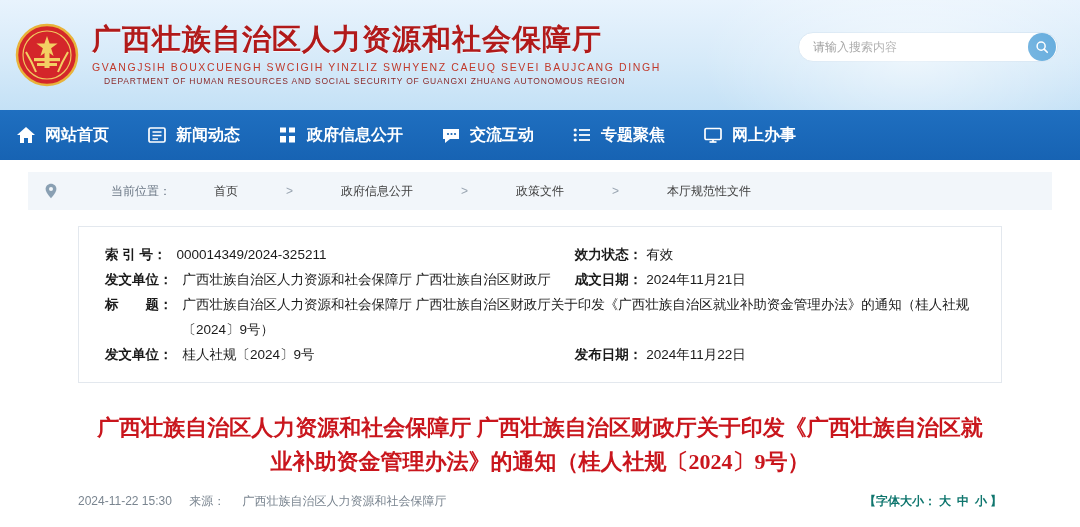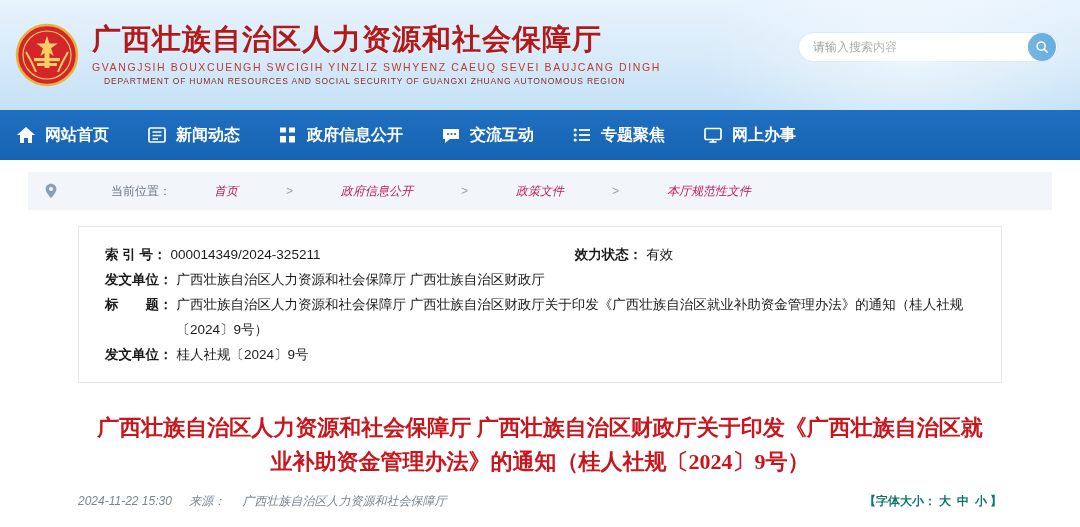--- a/index.html
+++ b/index.html
@@ -157,37 +157,37 @@
   }
   .crumb-pin {
     width: 18px;
     height: 18px;
     margin-right: 8px;
     display: inline-flex;
     align-items: center;
     justify-content: center;
   }
   .crumb-sep { margin: 0 5px; color: #9aa5b1; }
-  .crumb-link { color: #be185d; text-decoration: none; cursor: pointer; font-style: italic; }
+  .crumb-link { color: #404040; text-decoration: none; cursor: pointer; }
 
   
   .meta-box {
     margin: 16px 78px 0 78px;
     border: 1px solid #e3e8ee;
     padding: 16px 26px 14px 26px;
     box-sizing: border-box;
     background: #fff;
   }
   .meta-row {
     display: flex;
     font-size: 13.5px;
     line-height: 1.85;
     color: #1a1a1a;
   }
-  .meta-col-left  { width: 54%; display: flex; }
+  .meta-col-left  { width: 54%; display: flex; gap: 6px; }
   .meta-col-right { width: 46%; display: flex; align-items: flex-end; }
   .meta-label {
     flex: 0 0 auto;
     font-weight: bold;
     white-space: nowrap;
     margin-right: 4px;
   }
   .meta-value { flex: 1 1 auto; }
   .meta-row.full .meta-col-left { width: 100%; }
 
@@ -204,21 +204,21 @@
 
   
   .bottom-line {
     margin: 14px 78px 0 78px;
     display: flex;
     justify-content: space-between;
     align-items: center;
     font-size: 12px;
     color: #7a8590;
   }
-  .bottom-left span { margin-right: 14px; font-style: italic; }
+  .bottom-left span { margin-right: 14px; }
   .fontsize-ctl { font-weight: bold; color: #0f766e; margin-left: 8px; }
   .fontsize-ctl b { margin: 0 3px; cursor: pointer; }
 </style>
 </head>
 <body>
 
 <div class="header">
   <div class="header-inner">
     <div class="emblem">
       <svg width="66" height="66" viewBox="0 0 66 66">
@@ -351,33 +351,41 @@
       <span class="meta-label">效力状态：</span>
       <span class="meta-value">有效</span>
     </div>
   </div>
 
   <div class="meta-row">
     <div class="meta-col-left">
       <span class="meta-label">发文单位：</span>
       <span class="meta-value">广西壮族自治区人力资源和社会保障厅 广西壮族自治区财政厅</span>
     </div>
+    <div class="meta-col-right">
+      <span class="meta-label">成文日期：</span>
+      <span class="meta-value">2024年11月21日</span>
+    </div>
   </div>
 
   <div class="meta-row full">
     <div class="meta-col-left">
       <span class="meta-label">标　　题：</span>
       <span class="meta-value">广西壮族自治区人力资源和社会保障厅 广西壮族自治区财政厅关于印发《广西壮族自治区就业补助资金管理办法》的通知（桂人社规〔2024〕9号）</span>
     </div>
   </div>
 
   <div class="meta-row">
     <div class="meta-col-left">
       <span class="meta-label">发文单位：</span>
       <span class="meta-value">桂人社规〔2024〕9号</span>
+    </div>
+    <div class="meta-col-right">
+      <span class="meta-label">发布日期：</span>
+      <span class="meta-value">2024年11月22日</span>
     </div>
   </div>
 
 </div>
 
 <div class="article-title">广西壮族自治区人力资源和社会保障厅 广西壮族自治区财政厅关于印发《广西壮族自治区就业补助资金管理办法》的通知（桂人社规〔2024〕9号）</div>
 
 <div class="bottom-line">
   <div class="bottom-left">
     <span>2024-11-22 15:30</span>

